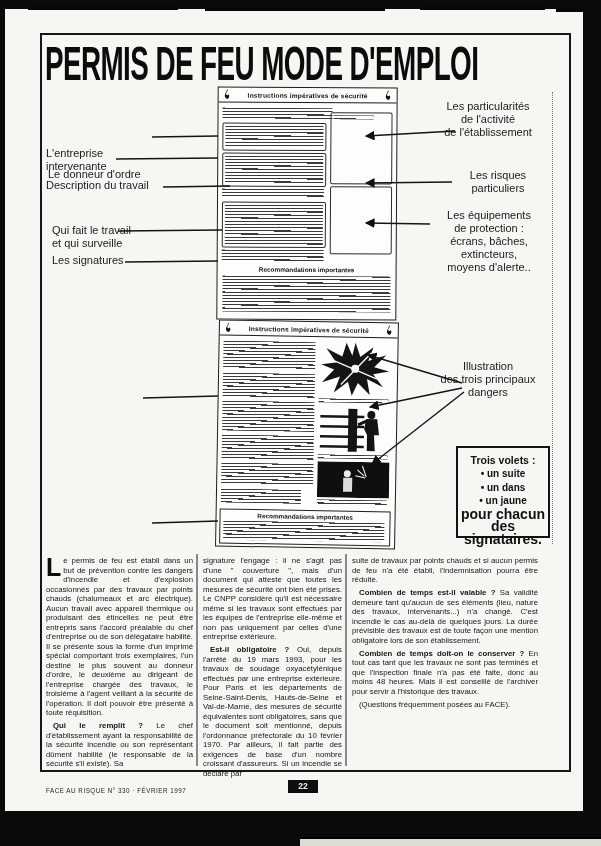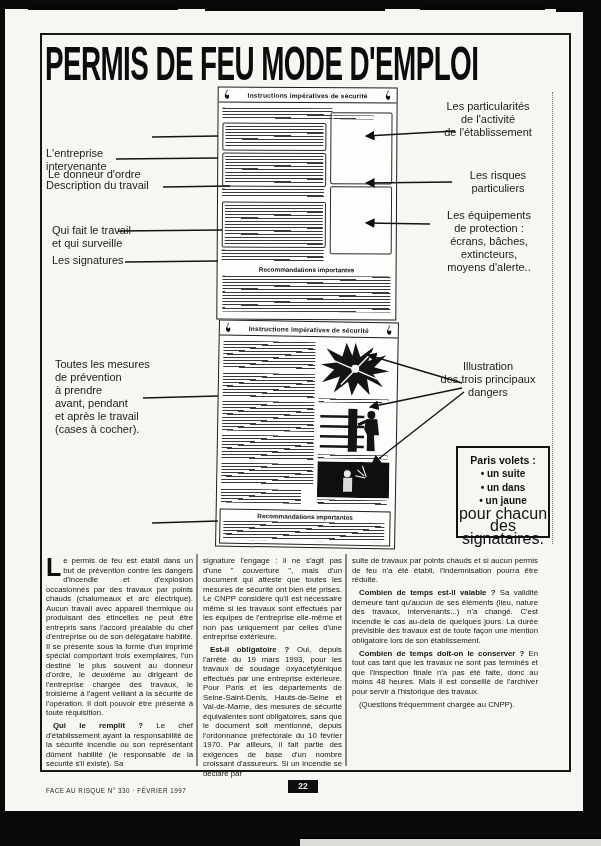--- a/index.html
+++ b/index.html
@@ -23,21 +23,21 @@
   .fl{background-image:repeating-linear-gradient(180deg,#3a3a3a 0,#3a3a3a 1.1px,transparent 1.1px,transparent 3.2px);}
   .abs{position:absolute;}
   .fbox{position:absolute;border:1px solid #2b2b2b;border-radius:2px;}
   .fbox .fill{position:absolute;inset:2px;}
   .frec{position:absolute;left:0;right:0;text-align:center;font-size:6.4px;font-weight:bold;color:#111;}
   .recbox{position:absolute;border:1px solid #222;}
   
   .volets{position:absolute;left:456px;top:446px;width:94px;height:92px;border:2px solid #131313;background:#f7f6f2;text-align:center;box-sizing:border-box;padding-top:5px;z-index:3;}
   .volets .vt{font-size:10.5px;font-weight:bold;line-height:14px;color:#111;}
   .volets .vi{font-size:10px;font-weight:bold;line-height:13.5px;color:#111;}
-  .volets .vf{font-size:16px;font-weight:normal;line-height:12.5px;color:#111;white-space:pre-line;}
+  .volets .vf{font-size:14px;font-weight:bold;line-height:12.5px;color:#111;white-space:pre-line;}
   
   .col{position:absolute;top:556px;font-size:7.8px;line-height:9.5px;text-align:justify;color:#171717;}
   .col p{margin:0 0 3.5px 0;}
   .col p.ind{text-indent:7px;}
   .lead{font-weight:bold;}
   .dropcap{float:left;font-size:25px;line-height:20px;font-weight:900;margin:1px 2px 0 0;color:#0d0d0d;}
   .footer{position:absolute;left:46px;top:787px;font-size:6.3px;letter-spacing:.5px;color:#1f1f1f;}
   .badge{position:absolute;left:288px;top:780px;width:30px;height:13px;background:#0e0e0e;color:#f1f1f1;font-size:8.5px;font-weight:bold;text-align:center;line-height:13px;}
   .sliver{position:absolute;left:300px;top:837px;width:301px;height:9px;background:#dcdcd6;border-top:2px solid #000;}
   .overlay{position:absolute;left:0;top:0;z-index:5;pointer-events:none;}
@@ -137,63 +137,57 @@
     </div>
   </div>
 
   <div class="hl" style="left:48px;top:128px;margin-top:40px;">Le donneur d'ordre</div>
   <div class="hl" style="left:46px;top:147px;">L'entreprise
 intervenante</div>
   <div class="hl" style="left:46px;top:179px;">Description du travail</div>
   <div class="hl" style="left:52px;top:211px;margin-top:13px;">Qui fait le travail
 et qui surveille</div>
   <div class="hl" style="left:52px;top:254px;">Les signatures</div>
-  <div class="hl" style="left:55px;top:358px;">Toutes les mesures
-de prévention
-à prendre
-avant, pendant
-et après le travail
-(cases à cocher).</div>
 
   <div class="hl r" style="left:428px;top:100px;width:120px;">Les particularités
 de l'activité
 de l'établissement</div>
   <div class="hl r" style="left:448px;top:169px;width:100px;">Les risques
 particuliers</div>
   <div class="hl r" style="left:430px;top:209px;width:118px;">Les équipements
 de protection :
 écrans, bâches,
 extincteurs,
 moyens d'alerte..</div>
   <div class="hl c" style="left:428px;top:360px;width:120px;">Illustration
 des trois principaux
 dangers</div>
 
   <div class="volets">
-    <div class="vt">Paris volets :</div>
+    <div class="vt">Trois volets :</div>
     <div class="vi">• un suite</div>
     <div class="vi">• un dans</div>
     <div class="vi">• un jaune</div>
     <div class="vf">pour chacun
 des signataires.</div>
   </div>
 
   <div class="col" style="left:46px;width:147px;">
     <p><span class="dropcap">L</span><span>e permis de feu est établi dans un but de prévention contre les dangers d'incendie et d'explosion occasionnés par des travaux par points chauds (chalumeaux et arc électrique). Aucun travail avec appareil thermique ou produisant des étincelles ne peut être entrepris sans l'accord préalable du chef d'entreprise ou de son délégataire habilité. Il se présente sous la forme d'un imprimé spécial comportant trois exemplaires, l'un destiné le plus souvent au donneur d'ordre, le deuxième au dirigeant de l'entreprise chargée des travaux, le troisième à l'agent veillant à la sécurité de l'opération. Il doit pouvoir être présenté à toute réquisition.</span></p>
     <p class="ind"><span class="lead">Qui le remplit ?</span><span> Le chef d'établissement ayant la responsabilité de la sécurité incendie ou son représentant dûment habilité (le responsable de la sécurité s'il existe). Sa</span></p>
   </div>
   <div class="col" style="left:203px;width:139px;">
     <p><span>signature l'engage : il ne s'agit pas d'une " couverture ", mais d'un document qui atteste que toutes les mesures de sécurité ont bien été prises. Le CNPP considère qu'il est nécessaire même si les travaux sont effectués par les équipes de l'entreprise elle-même et non pas uniquement par celles d'une entreprise extérieure.</span></p>
     <p class="ind"><span class="lead">Est-il obligatoire ?</span><span> Oui, depuis l'arrêté du 19 mars 1993, pour les travaux de soudage oxyacétylénique effectués par une entreprise extérieure. Pour Paris et les départements de Seine-Saint-Denis, Hauts-de-Seine et Val-de-Marne, des mesures de sécurité équivalentes sont obligatoires, sans que le document soit mentionné, depuis l'ordonnance préfectorale du 10 février 1970. Par ailleurs, il fait partie des exigences de base d'un nombre croissant d'assureurs. Si un incendie se déclare par</span></p>
   </div>
   <div class="col" style="left:352px;width:186px;">
     <p><span>suite de travaux par points chauds et si aucun permis de feu n'a été établi, l'indemnisation pourra être réduite.</span></p>
     <p class="ind"><span class="lead">Combien de temps est-il valable ?</span><span> Sa validité demeure tant qu'aucun de ses éléments (lieu, nature des travaux, intervenants...) n'a changé. C'est incendie le cas au-delà de quelques jours. La durée prévisible des travaux est de toute façon une mention obligatoire lors de son établissement.</span></p>
     <p class="ind"><span class="lead">Combien de temps doit-on le conserver ?</span><span> En tout cas tant que les travaux ne sont pas terminés et que l'inspection finale n'a pas été faite, donc au moins 48 heures. Mais il est conseillé de l'archiver pour servir à l'historique des travaux.</span></p>
-    <p class="ind"><span>(Questions fréquemment chargée au CNPP).</span></p>
+    <p class="ind"><span>(Questions fréquemment posées au FACE).</span></p>
   </div>
 
   <div class="footer">FACE AU RISQUE N° 330 · FÉVRIER 1997</div>
   <div class="badge">22</div>
   <div class="sliver"></div>
 
   <svg class="overlay" width="601" height="846" viewBox="0 0 601 846">
     <defs>
       <marker id="ah" viewBox="0 0 8 8" markerWidth="7" markerHeight="7" refX="7" refY="4" orient="auto">
           <path d="M0 0 L8 4 L0 8 Z" fill="#101010"></path>

